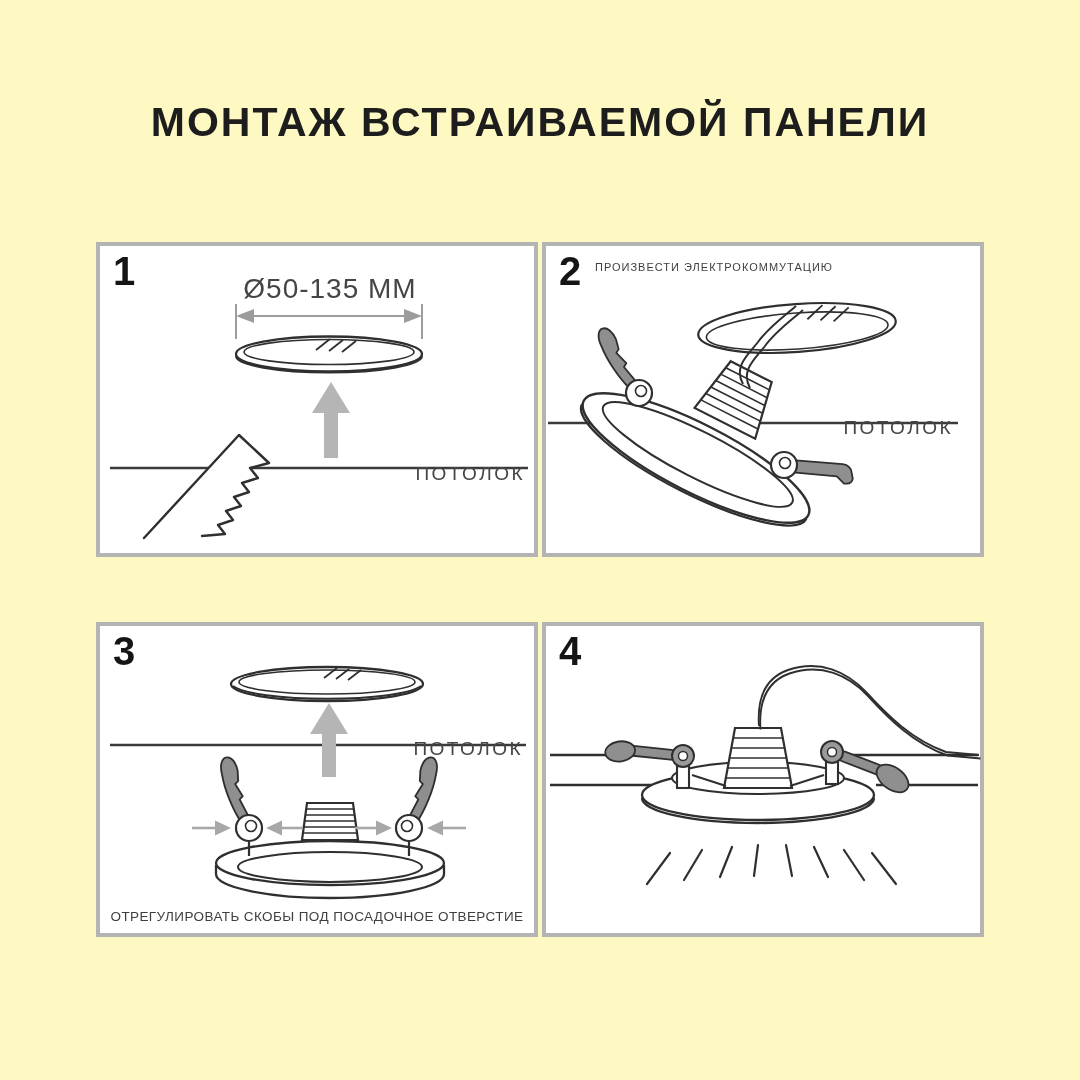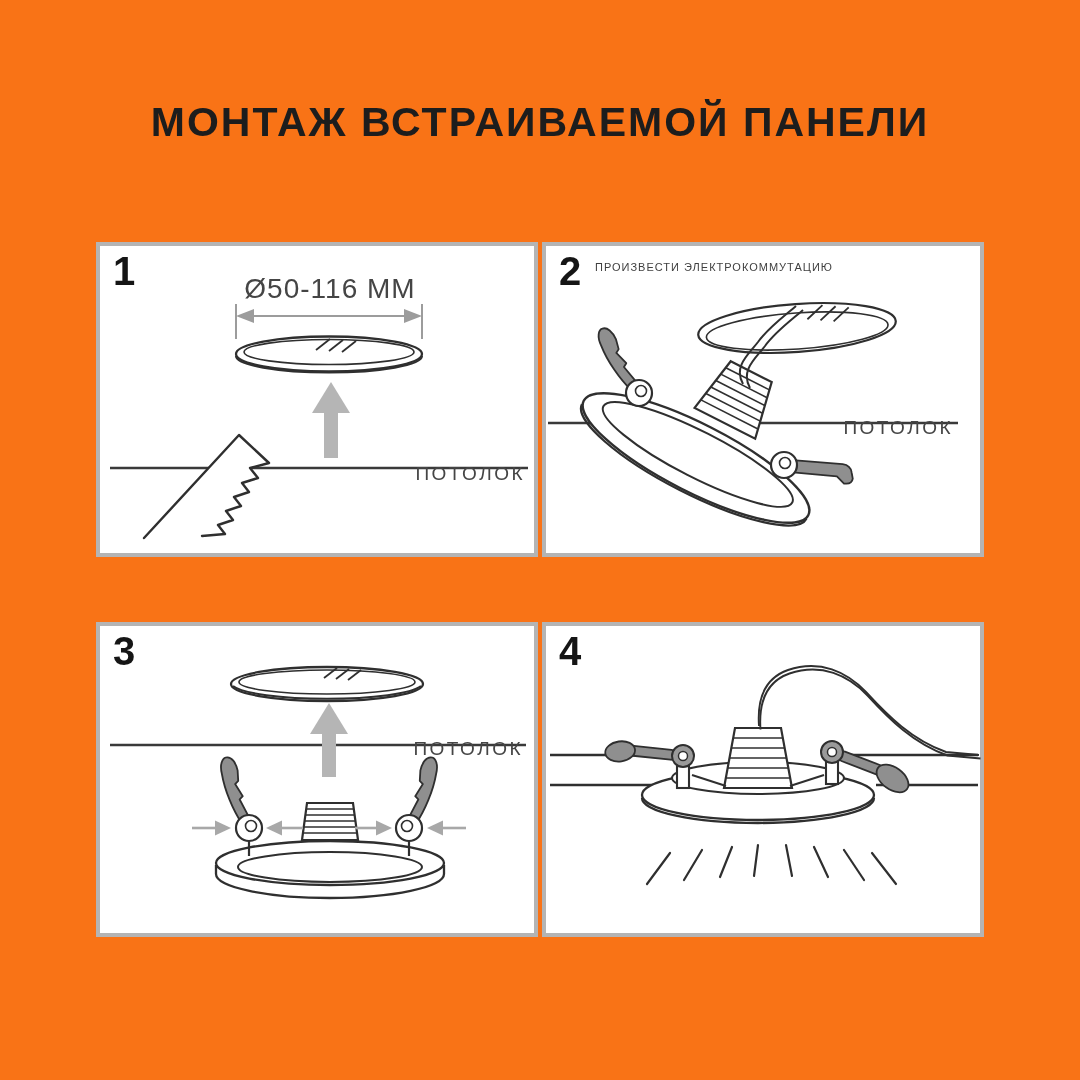--- a/index.html
+++ b/index.html
@@ -1,18 +1,18 @@
 <!DOCTYPE html>
 <html><head>
 <meta charset="utf-8">
 <style>
   html,body{margin:0;padding:0;}
   .page{
     position:relative;width:1080px;height:1080px;overflow:hidden;
-    background:#f97316;font-family:"Liberation Sans",sans-serif;
+    background:#fef9c3;font-family:"Liberation Sans",sans-serif;
   }
   .title{
     position:absolute;top:99px;left:0;width:100%;text-align:center;
     font-size:41px;font-weight:bold;letter-spacing:2px;color:#1d1d1d;white-space:nowrap;
   }
   .panels{
     position:absolute;left:96px;top:242px;width:888px;
     display:grid;grid-template-columns:1fr 1fr;column-gap:4px;row-gap:65px;
   }
   .panel{
@@ -77,21 +77,21 @@
             <line x1="242" y1="106" x2="256" y2="95"></line>
           </g>
         </g>
 
         <g fill="#b5b5b5">
           <polygon points="231,136 212,167 250,167"></polygon>
           <rect x="224" y="166" width="14" height="46"></rect>
         </g>
       </svg>
       <div class="num">1</div>
-      <div class="dim-label">Ø50-116 ММ</div>
+      <div class="dim-label">Ø50-135 ММ</div>
       <div class="ceiling-label p1-ceiling">ПОТОЛОК</div>
     </div>
 
     <div class="panel">
       <svg width="436" height="307" viewBox="0 0 436 307">
 
         <g stroke="#3a3a3a" stroke-width="2.4">
           <line x1="2" y1="177" x2="60" y2="177"></line>
           <line x1="204" y1="177" x2="412" y2="177"></line>
         </g>
@@ -211,20 +211,21 @@
           <line x1="181" y1="202" x2="203" y2="202"></line>
           <polygon points="166,202 182,194.5 182,209.5" fill="#a8a8a8" stroke="none"></polygon>
           <line x1="255" y1="202" x2="277" y2="202"></line>
           <polygon points="292,202 276,194.5 276,209.5" fill="#a8a8a8" stroke="none"></polygon>
           <line x1="342" y1="202" x2="366" y2="202"></line>
           <polygon points="327,202 343,194.5 343,209.5" fill="#a8a8a8" stroke="none"></polygon>
         </g>
       </svg>
       <div class="num">3</div>
       <div class="ceiling-label p3-ceiling">ПОТОЛОК</div>
+      <div class="caption">ОТРЕГУЛИРОВАТЬ СКОБЫ ПОД ПОСАДОЧНОЕ ОТВЕРСТИЕ</div>
     </div>
 
     <div class="panel">
       <svg width="436" height="307" viewBox="0 0 436 307">
 
         <g stroke="#2f2f2f" stroke-width="2.3">
           <line x1="4" y1="129" x2="136" y2="129"></line>
           <line x1="4" y1="159" x2="112" y2="159"></line>
           <line x1="286" y1="129" x2="432" y2="129"></line>
           <line x1="330" y1="159" x2="432" y2="159"></line>

